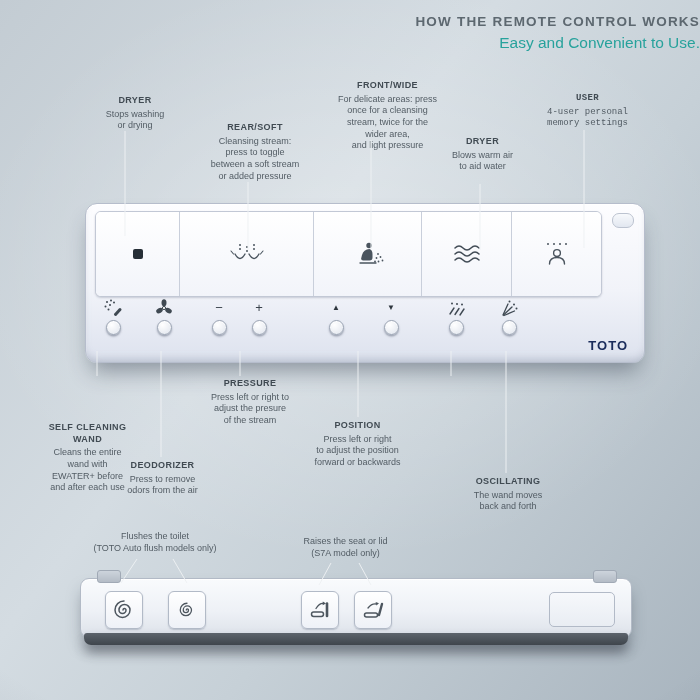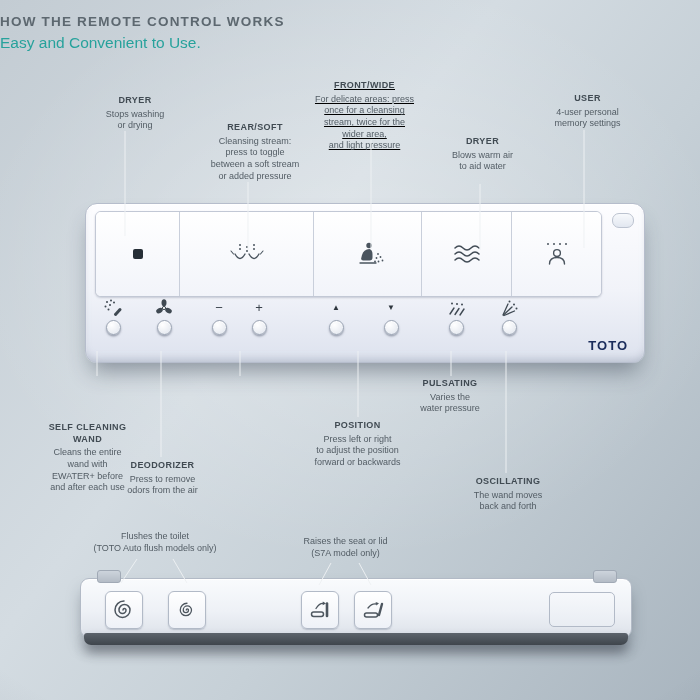--- a/index.html
+++ b/index.html
@@ -4,21 +4,21 @@
 <style>
   html,body{margin:0;padding:0;background:#b9c3cb;}
   .stage{
     position:relative;width:700px;height:700px;overflow:hidden;
     font-family:"Liberation Sans", sans-serif;
     background:
       radial-gradient(90% 70% at 50% 38%, rgba(255,255,255,.30), rgba(255,255,255,0) 60%),
       radial-gradient(140% 120% at 50% 45%, rgba(0,0,0,0) 55%, rgba(50,60,74,.40) 100%),
       linear-gradient(128deg,#c3ccd3 0%,#d4dce2 40%,#c6d0d7 62%,#a9b5bf 100%);
   }
-  .header{position:absolute;top:14px;left:0;width:700px;text-align:left;}
+  .header{position:absolute;top:14px;left:0;width:700px;text-align:right;}
   .title{font-size:13.5px;font-weight:bold;letter-spacing:1.2px;color:#5d6870;}
   .subtitle{font-size:15.5px;font-weight:500;color:#27a29c;margin-top:5px;}
 
   .callout{position:absolute;text-align:center;}
   .c-title{font-weight:bold;font-size:9px;letter-spacing:.4px;color:#414b53;white-space:pre-line;line-height:1.3;margin-bottom:2px;}
   .c-text{font-size:9px;line-height:1.3;color:#525c64;white-space:pre-line;}
 
   
   .remote-main{
     position:absolute;left:85px;top:203px;width:558px;height:158px;border-radius:12px;
@@ -90,51 +90,52 @@
     <div class="c-text">Stops washing
 or drying</div>
   </div>
   <div class="callout" style="left:185px;top:122px;width:140px;">
     <div class="c-title">REAR/SOFT</div>
     <div class="c-text">Cleansing stream:
 press to toggle
 between a soft stream
 or added pressure</div>
   </div>
-  <div class="callout" style="left:287px;top:80px;width:155px;text-decoration:underline;">
+  <div class="callout" style="left:310px;top:80px;width:155px;">
     <div class="c-title">FRONT/WIDE</div>
     <div class="c-text">For delicate areas: press
 once for a cleansing
 stream, twice for the
 wider area,
 and light pressure</div>
   </div>
   <div class="callout" style="left:420px;top:136px;width:125px;">
     <div class="c-title">DRYER</div>
     <div class="c-text">Blows warm air
 to aid water</div>
   </div>
-  <div class="callout" style="left:525px;top:93px;width:125px;">
+  <div class="callout" style="left:525px;top:93px;width:125px;font-family:Liberation Mono, monospace;">
     <div class="c-title">USER</div>
     <div class="c-text">4-user personal
 memory settings</div>
   </div>
 
   <div class="callout" style="left:25px;top:378px;width:125px;margin-top:44px;">
     <div class="c-title">SELF CLEANING
 WAND</div>
     <div class="c-text">Cleans the entire
 wand with
 EWATER+ before
 and after each use</div>
   </div>
-  <div class="callout" style="left:400px;top:378px;width:100px;">
-    <div class="c-title">PULSATING</div>
-    <div class="c-text">Varies the
-water pressure</div>
+  <div class="callout" style="left:190px;top:378px;width:120px;">
+    <div class="c-title">PRESSURE</div>
+    <div class="c-text">Press left or right to
+adjust the presure
+of the stream</div>
   </div>
   <div class="callout" style="left:295px;top:420px;width:125px;">
     <div class="c-title">POSITION</div>
     <div class="c-text">Press left or right
 to adjust the position
 forward or backwards</div>
   </div>
   <div class="callout" style="left:100px;top:460px;width:125px;">
     <div class="c-title">DEODORIZER</div>
     <div class="c-text">Press to remove

